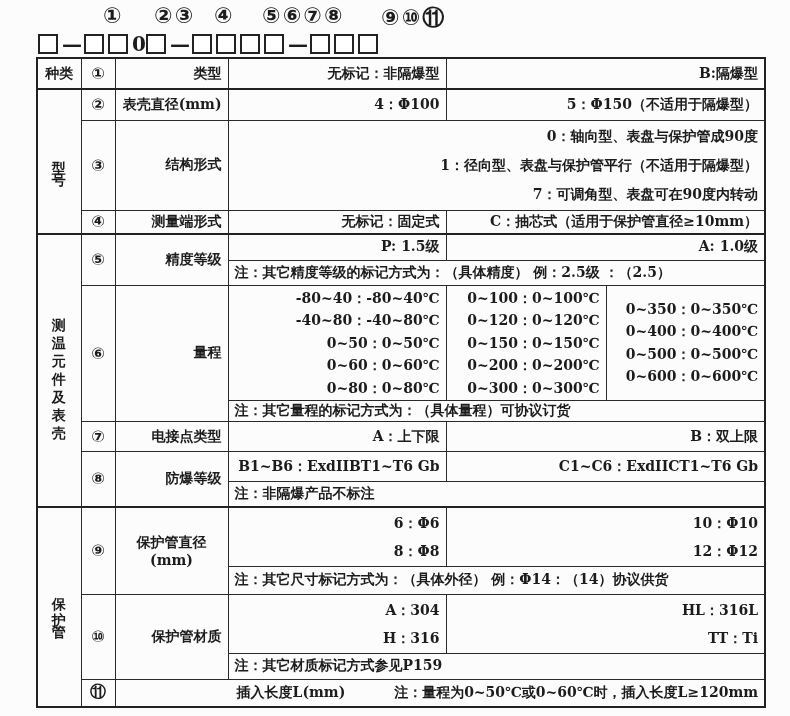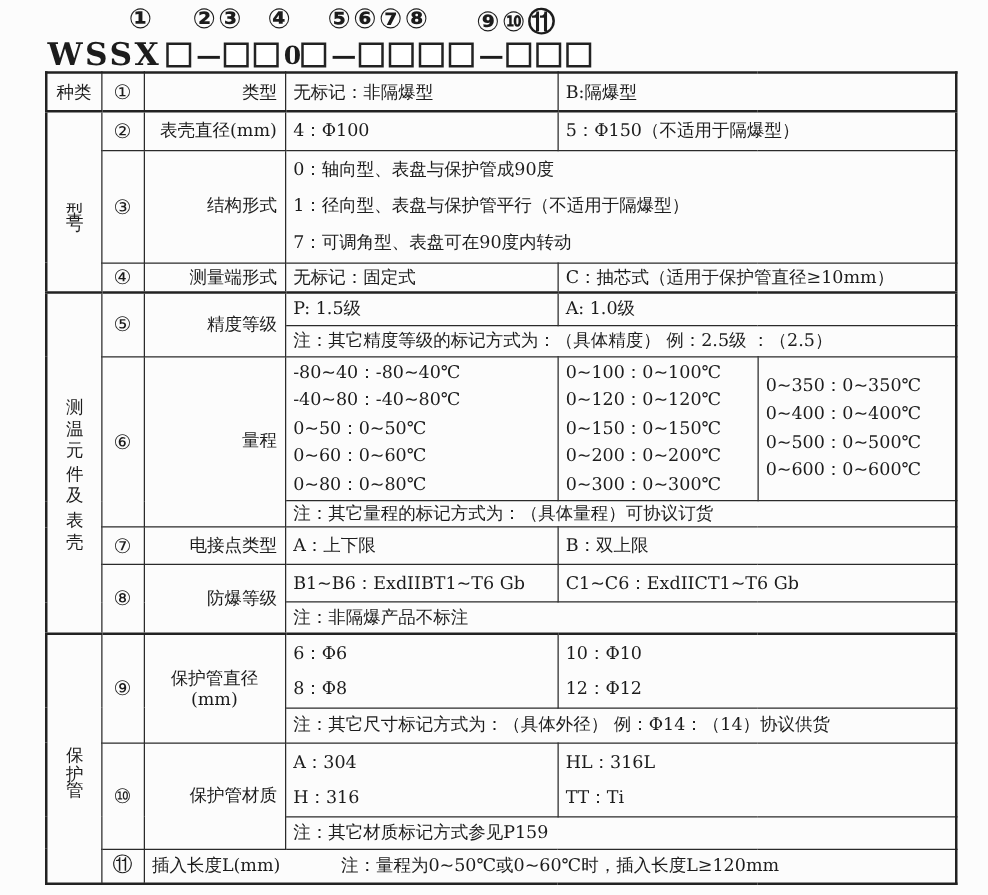--- a/index.html
+++ b/index.html
@@ -27,40 +27,40 @@
   .code-text { font-size:25px; font-weight:bold; letter-spacing:2px; line-height:26px; }
   .code-box  { width:16px; height:16px; border:2px solid #222; background:#fff; flex:0 0 auto; }
   .code-dash { font-size:20px; font-weight:bold; width:18px; text-align:center; }
   .code-zero { font-size:20px; font-weight:bold; width:10px; text-align:center; }
 
   
   table.spec {
     position:absolute; top:57px; left:36px;
     width:728px; border-collapse:collapse; table-layout:fixed;
     border:2px solid #222;
-    font-size:14px; font-weight:normal;
+    font-size:14px; font-weight:bold;
   }
   .spec td {
     border:1px solid #2a2a2a;
     padding:1px 6px;
     vertical-align:middle;
     overflow:hidden;
   }
   tr.sec td { border-top:2px solid #222; }
   .num   { text-align:center; padding:0; font-size:16px; font-family:"DejaVu Sans","DejaVu Serif",sans-serif; }
   .cat   { text-align:center; }
   .vert  {
     writing-mode:vertical-lr; text-orientation:upright;
   }
   .vert-2 { letter-spacing:12px; }
   .vert-7 { letter-spacing:18px; }
   .vert-3 { letter-spacing:14px; }
   .label { text-align:right; padding-left:6px; }
   .label-center { text-align:center; padding:0 2px; }
-  .val   { text-align:left; padding-left:8px; }
+  .val   { text-align:right; padding-left:8px; }
   .note  { text-align:left; padding-left:8px;margin-left:16px; }
   .lines { padding-top:3px; padding-bottom:3px; }
   .lines .line { white-space:nowrap; }
   .lh29 .line { line-height:29px; }
   .lh22 .line { line-height:22.5px; }
   .lh28 .line { line-height:28px; }
   .top { vertical-align:top; padding-top:4px; }
   .gap-left { margin-left:44px; }
 </style>
 </head>
@@ -70,21 +70,20 @@
 
   <div class="markers">
     <span class="marker-group" style="left:103px">①</span>
     <span class="marker-group" style="left:154px">②③</span>
     <span class="marker-group" style="left:214px">④</span>
     <span class="marker-group" style="left:262px">⑤⑥⑦⑧</span>
     <span class="marker-group" style="left:381px">⑨⑩⑪</span>
   </div>
 
   <div class="code-line">
-      <span class="code-text">WSSX</span>
       <span class="code-box"></span>
       <span class="code-dash">—</span>
       <span class="code-box"></span>
       <span class="code-box"></span>
       <span class="code-zero">0</span>
       <span class="code-box"></span>
       <span class="code-dash">—</span>
       <span class="code-box"></span>
       <span class="code-box"></span>
       <span class="code-box"></span>

